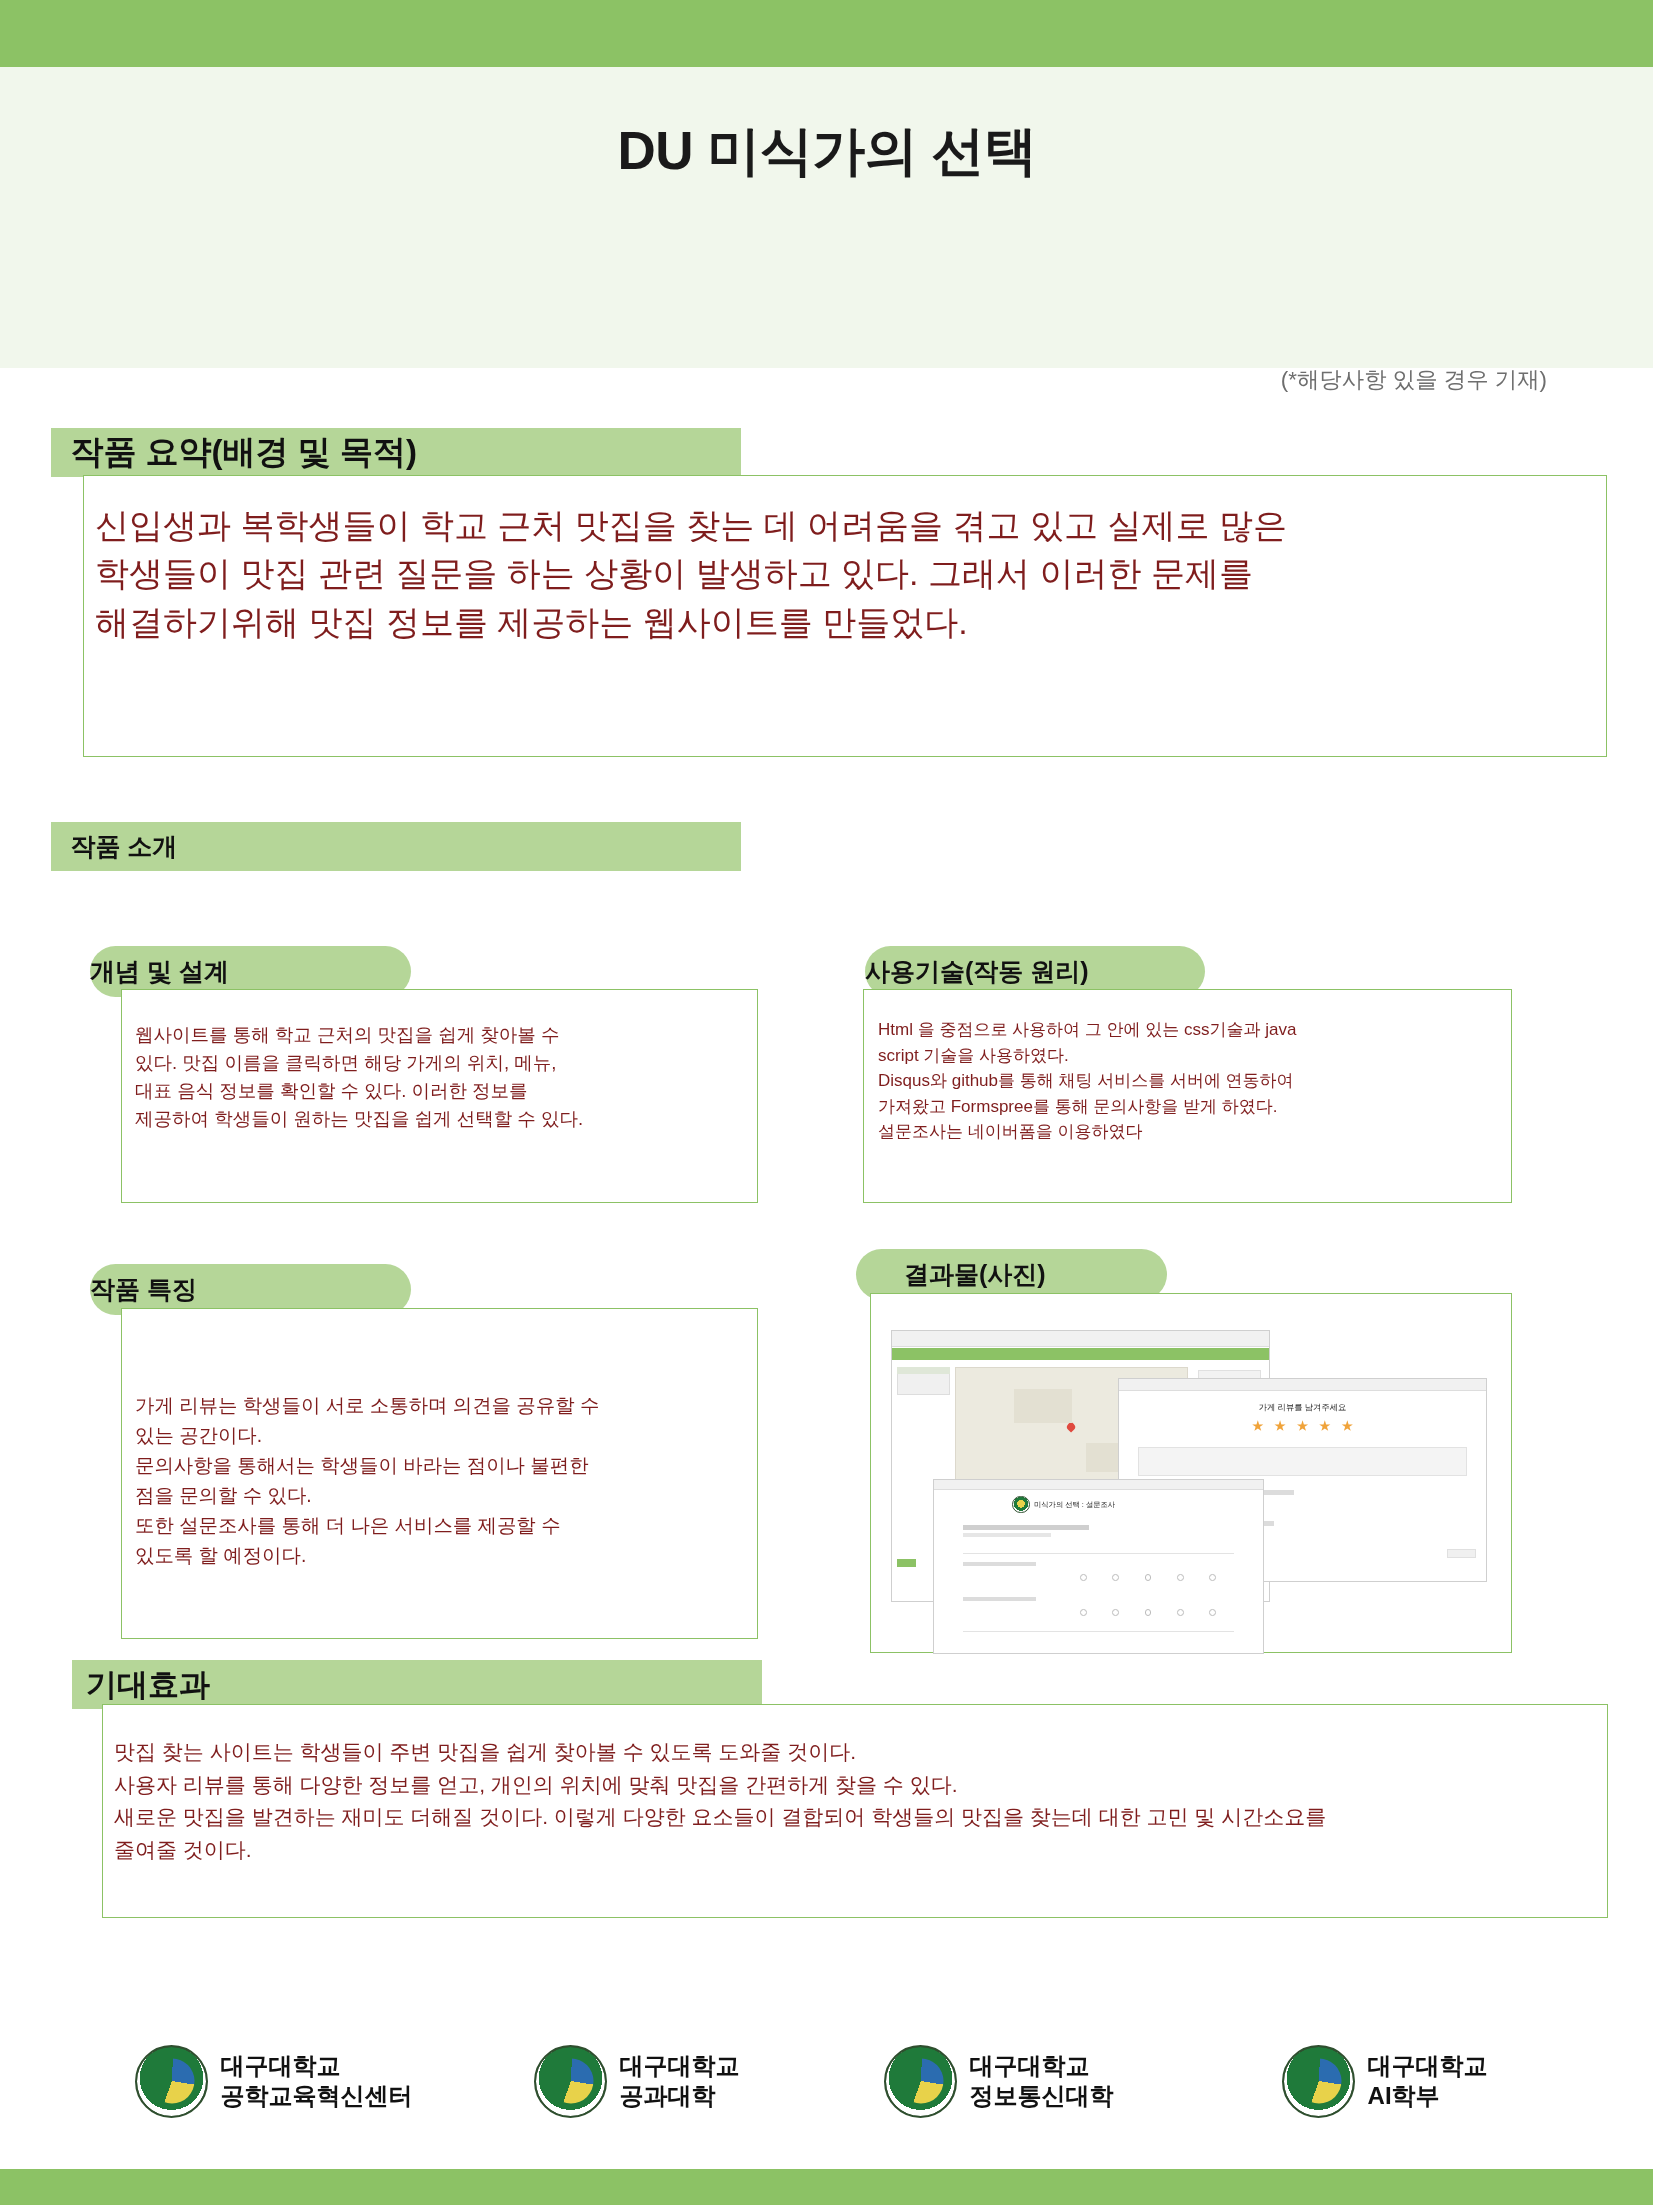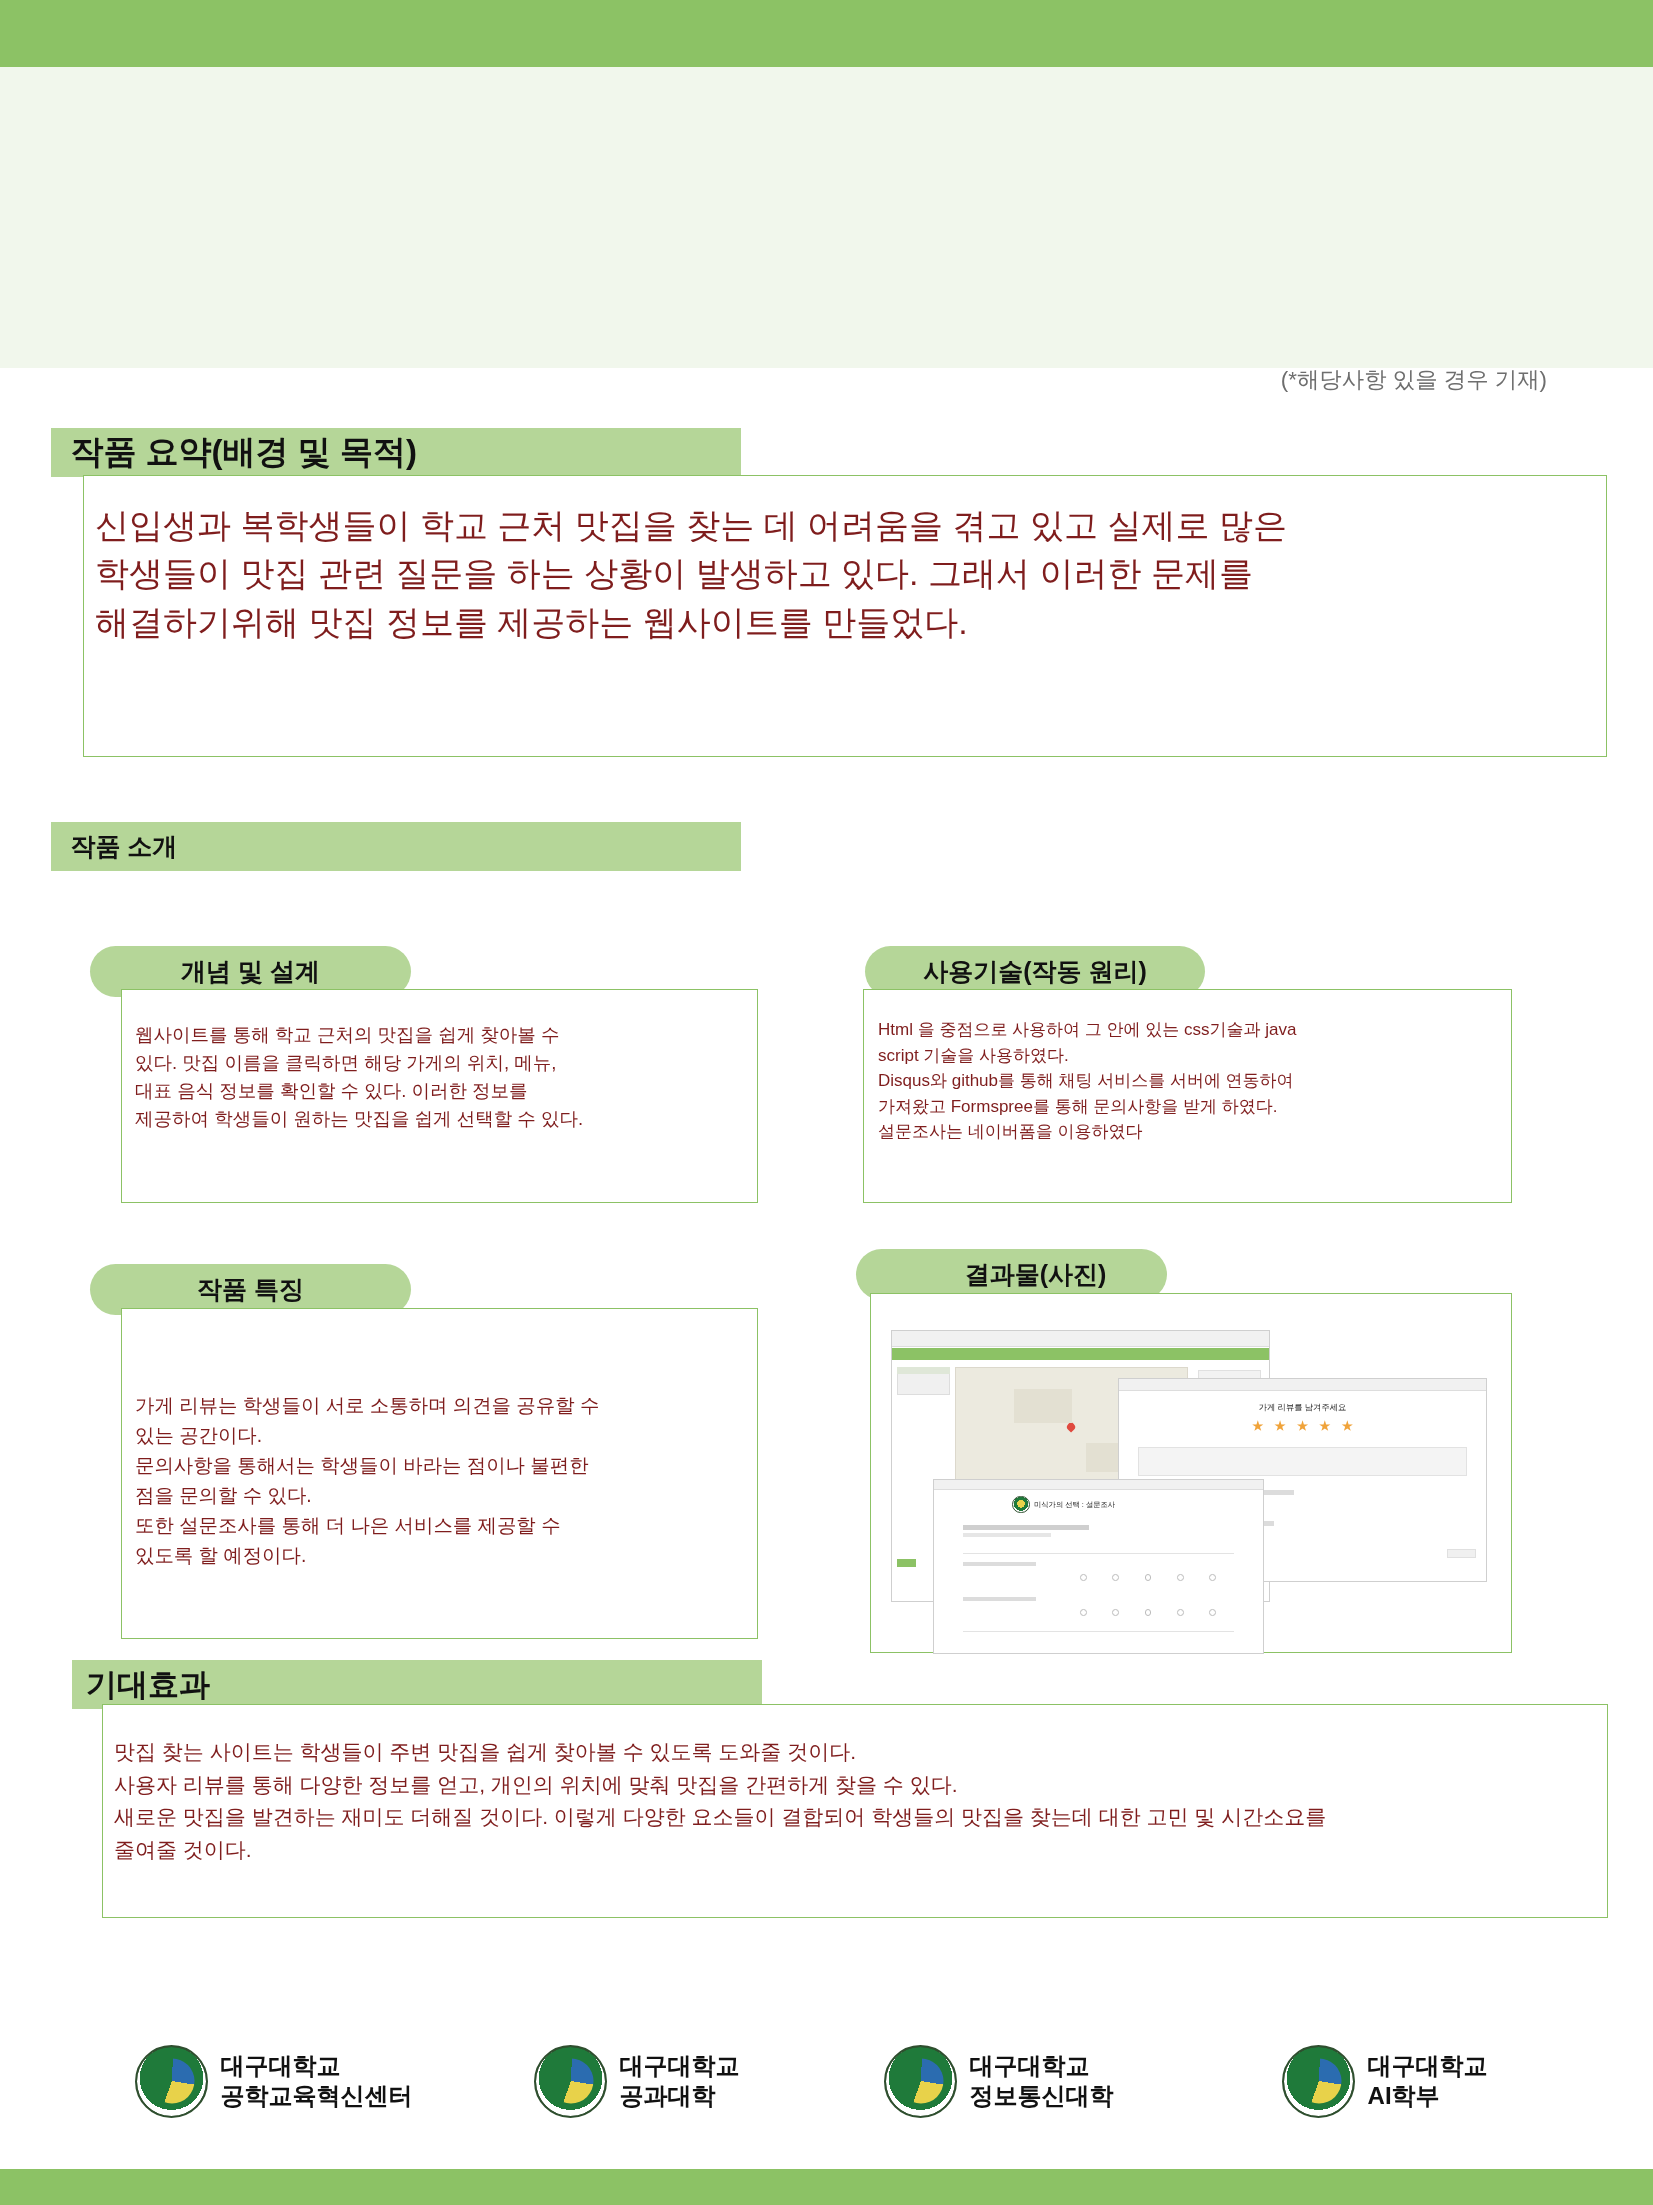--- a/index.html
+++ b/index.html
@@ -43,21 +43,21 @@
   }
   
   .pill {
     position:absolute;
     background:#b5d698;
     color:#111;
     font-weight:bold;
     display:flex; align-items:center;
     padding-left:19.4px;
   }
-  .pill.rounded { border-radius: 34px; justify-content:center; padding-left:0; }
+  .pill.rounded { border-radius: 34px; padding-left:0; }
   
   .frame {
     position:absolute;
     border:1.5px solid #8cc265;
     background:#ffffff;
   }
   .body-text {
     position:absolute;
     color:#7f1d1d;
     line-height:1.45;
@@ -87,20 +87,21 @@
     border-radius:50%; border:1px solid #2f4f2f;
   }
   .logo-text { margin-left:12.6px; font-size:24px; font-weight:bold; color:#111; line-height:1.25; white-space:pre-line;}
 </style>
 </head>
 <body>
 
 <div class="top-bar"></div>
 
 <div class="header">
+  <div class="title">DU 미식가의 선택</div>
   <div class="note">(*해당사항 있을 경우 기재)</div>
 </div>
 
 <div class="pill" style="left:51px; top:428px; width:690px; height:49px;">
   <span style="font-size:33px;">작품 요약(배경 및 목적)</span>
 </div>
 <div class="frame" style="left:83px; top:475px; width:1524px; height:282px;"></div>
 <div class="body-text" style="left:95px; top:501px; width:1497px; font-size:34px; line-height:1.42;">신입생과 복학생들이 학교 근처 맛집을 찾는 데 어려움을 겪고 있고 실제로 많은
 학생들이 맛집 관련 질문을 하는 상황이 발생하고 있다. 그래서 이러한 문제를
 해결하기위해 맛집 정보를 제공하는 웹사이트를 만들었다.</div>

